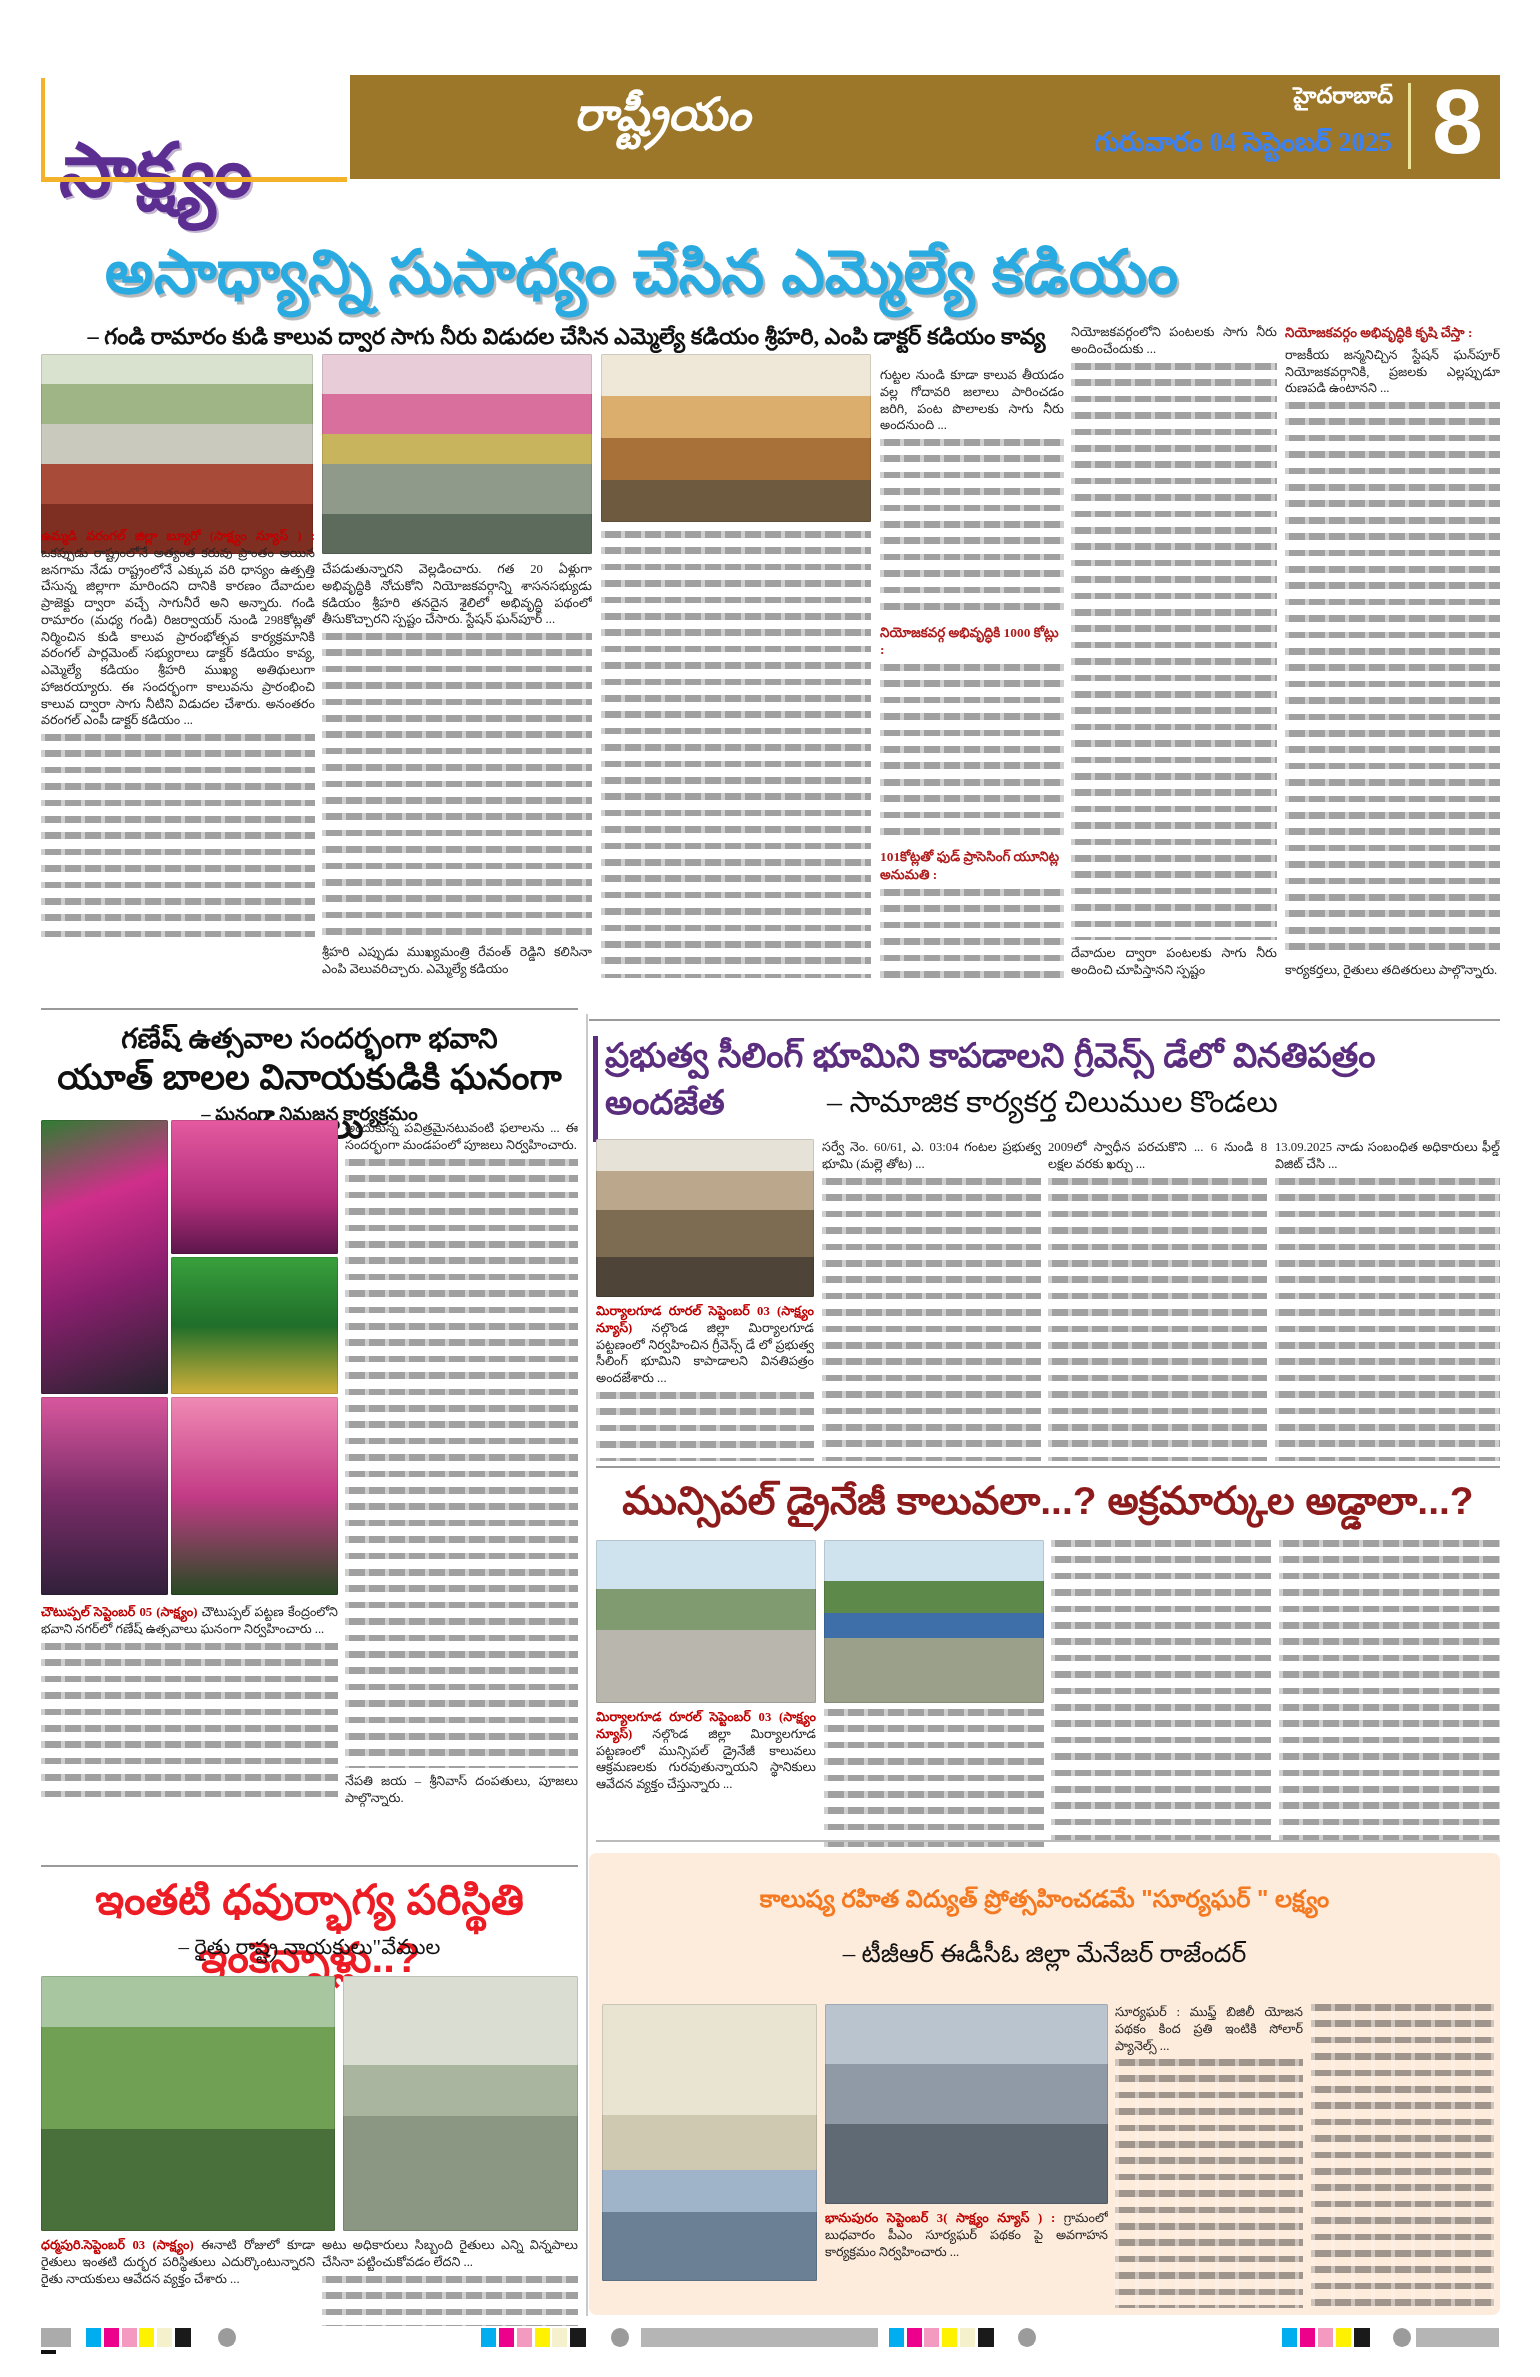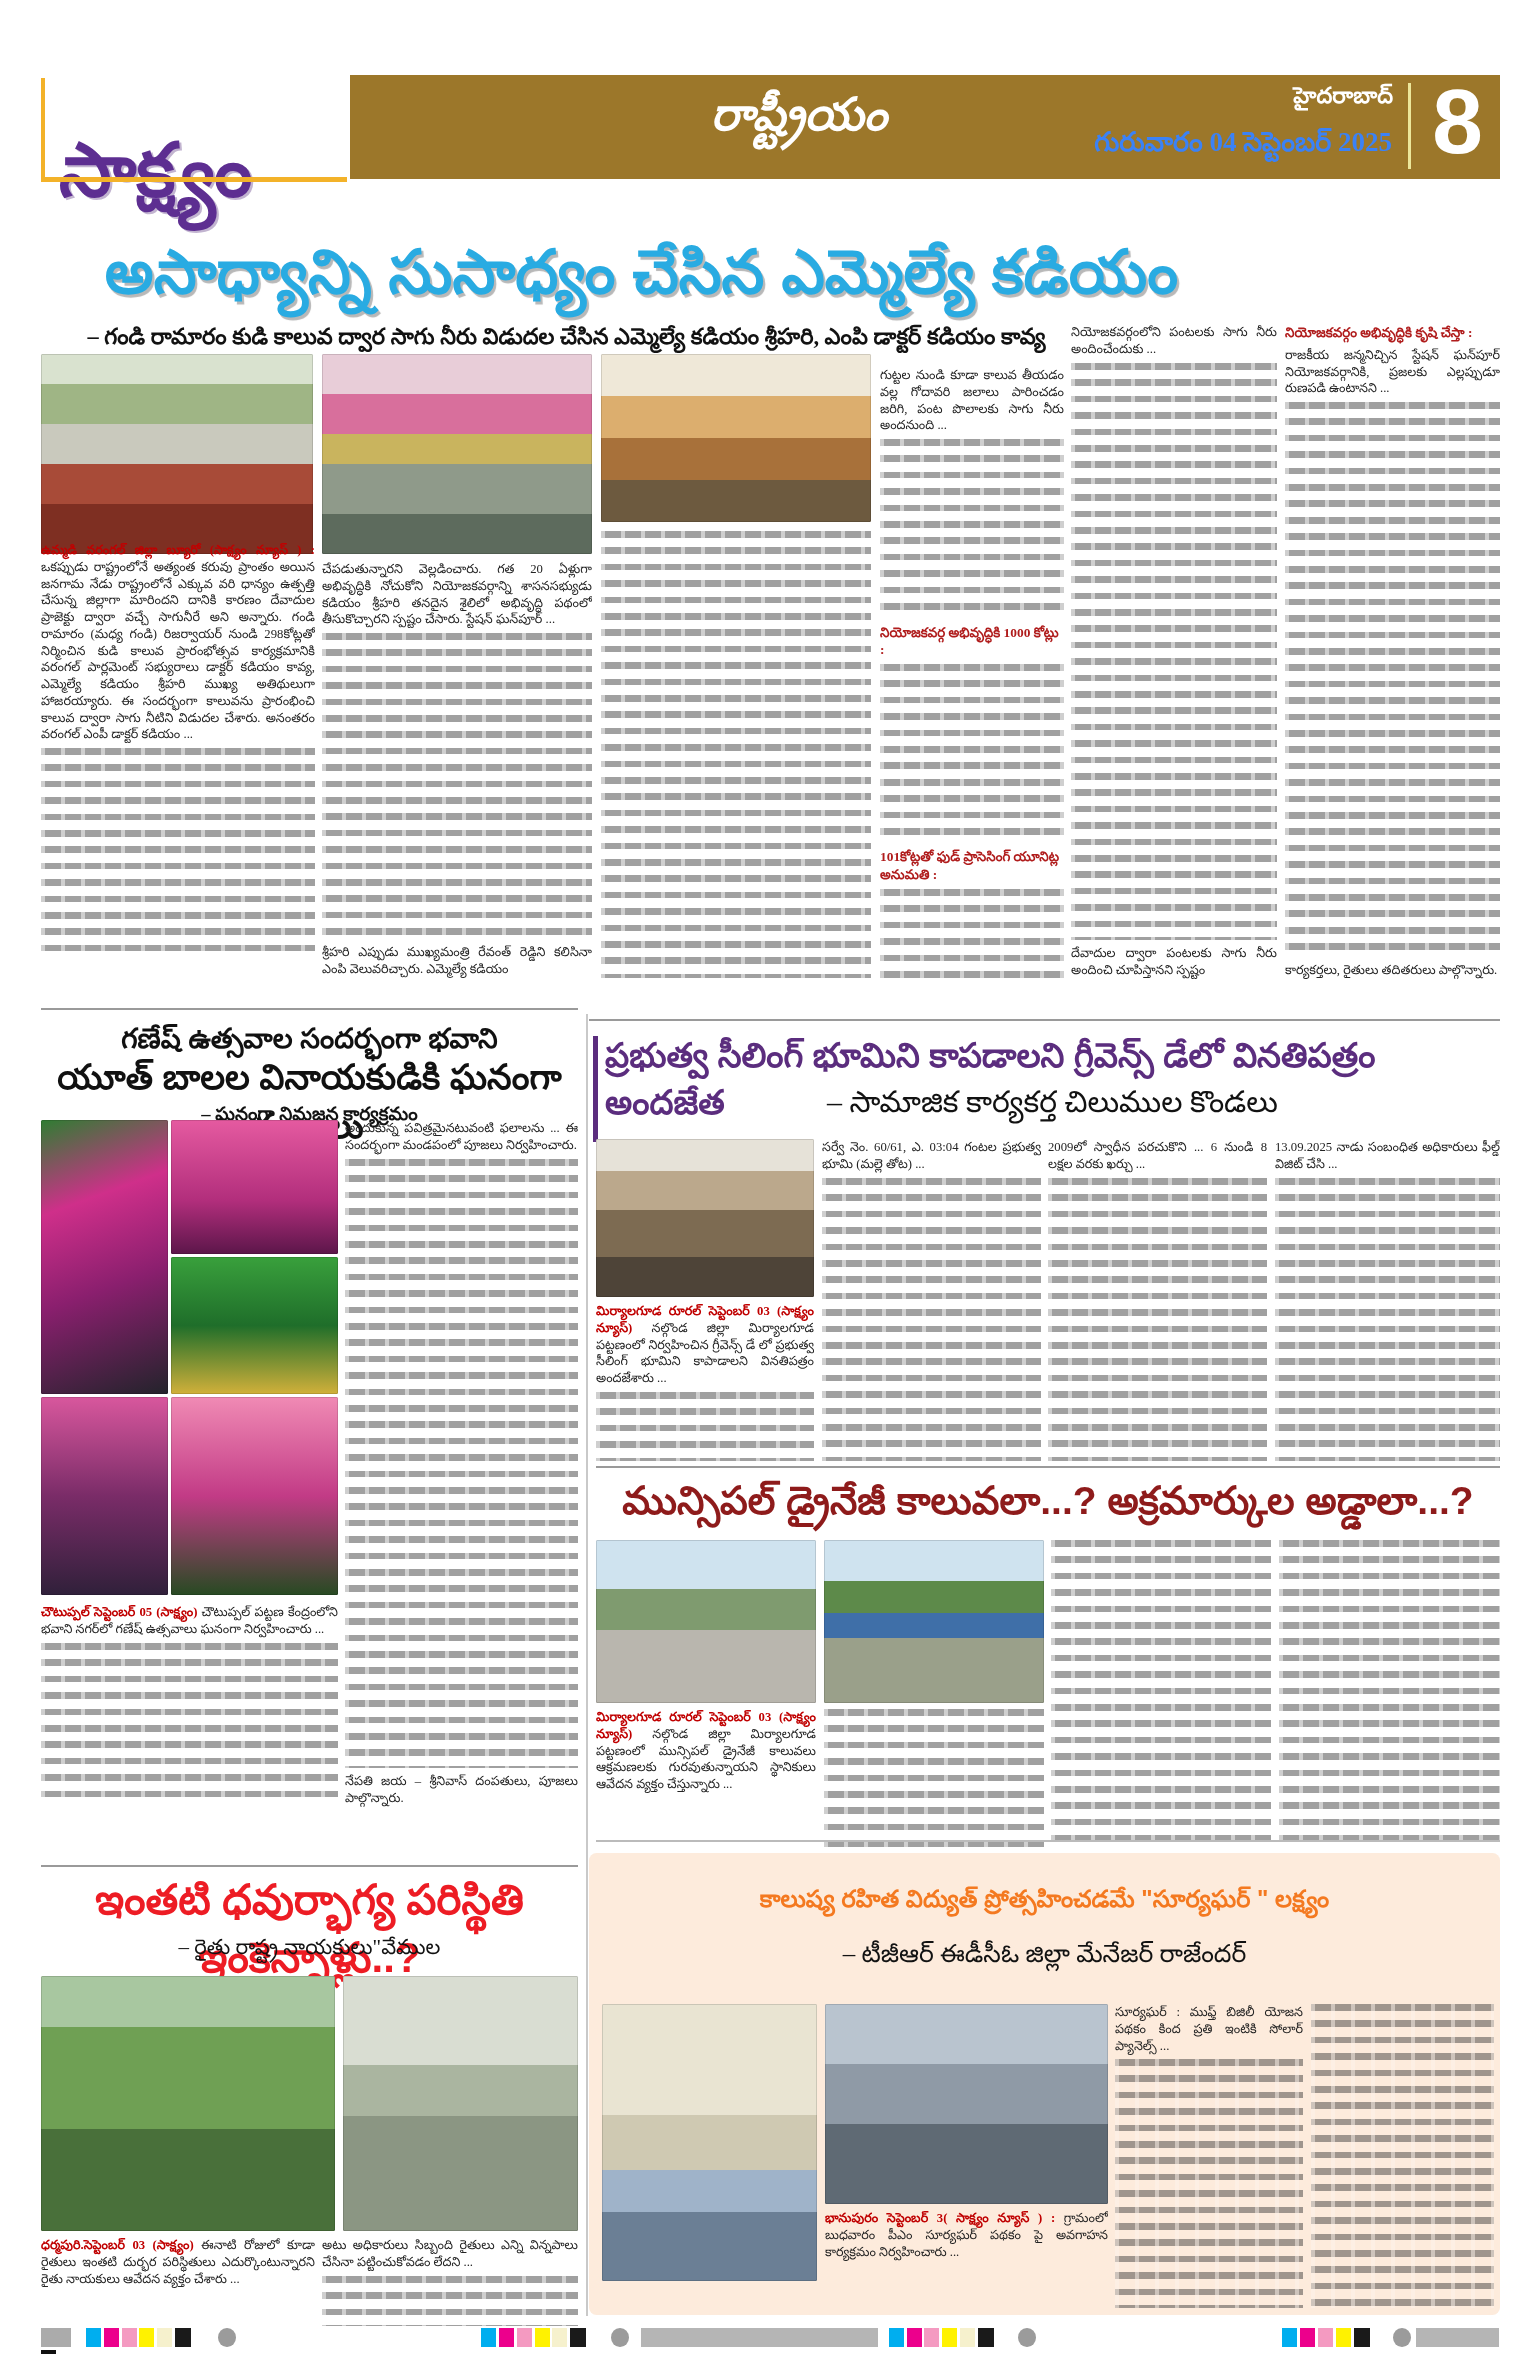--- a/index.html
+++ b/index.html
@@ -29,42 +29,42 @@
 
   <div class="abs" style="left:41px;top:75px;width:306px;height:104px;background:#ffffff;">
     <div class="abs" style="left:0;top:3px;width:3.7px;height:100px;background:#f3b229;"></div>
     <div class="abs" style="left:18px;top:1.5px;width:283px;font-family:'Liberation Sans',sans-serif;
                 font-size:75px;font-weight:900;color:#5d2e91;line-height:1.25;
                 text-shadow:2.2px 2.2px 0 rgba(80,40,120,.35);margin-top:47px;">సాక్ష్యం</div>
   </div>
   <div class="abs" style="left:41px;top:177px;width:306px;height:4.5px;background:#f3b229;"></div>
 
   <div class="abs" style="left:350px;top:75px;width:1150px;height:104px;background:#9c772a;"></div>
-  <div class="abs" style="left:574px;top:88px;width:313px;text-align:right;color:#ffffff;
+  <div class="abs" style="left:574px;top:88px;width:313px;text-align:left;color:#ffffff;
               font-size:46px;font-style:italic;font-weight:700;">రాష్ట్రీయం</div>
   <div class="abs" style="left:1162px;top:83px;width:231px;text-align:right;color:#ffffff;
               font-size:22.4px;font-weight:700;">హైదరాబాద్</div>
   <div class="abs" style="left:1027px;top:127px;width:365px;text-align:right;color:#3b82f6;
               font-size:27px;font-weight:700;">గురువారం 04 సెప్టెంబర్ 2025</div>
   <div class="abs" style="left:1408px;top:83px;width:3px;height:86px;background:#ece79b;"></div>
   <div class="abs" style="left:1416px;top:72px;width:83px;height:104px;text-align:center;color:#ffffff;
               font-family:'Liberation Sans',sans-serif;font-size:91px;font-weight:800;line-height:1.1;">8</div>
 
   <div class="headline" style="left:45px;top:237px;width:1193px;font-size:61px;color:#29abe2;
               text-shadow:2.2px 3px 0.7px rgba(0,0,0,.28);">అసాధ్యాన్ని సుసాధ్యం చేసిన ఎమ్మెల్యే కడియం</div>
   <div class="subhead" style="left:56px;top:324px;width:1021px;font-size:22.4px;">– గండి రామారం కుడి కాలువ ద్వార సాగు నీరు విడుదల చేసిన ఎమ్మెల్యే కడియం శ్రీహరి, ఎంపి డాక్టర్ కడియం కావ్య</div>
 
   <div class="photo" style="left:41px;top:354px;width:272px;height:200px;
               background:linear-gradient(180deg,#d9e2cf 0 15%,#9fb585 15% 35%,#c9c9bd 35% 55%,#a84b38 55% 75%,#7e2f22 75%);"></div>
   <div class="photo" style="left:322px;top:354px;width:270px;height:200px;
               background:linear-gradient(180deg,#e8cdd8 0 20%,#d86f9c 20% 40%,#c9b45e 40% 55%,#8f9a8a 55% 80%,#5d6b5d 80%);"></div>
   <div class="photo" style="left:601px;top:354px;width:270px;height:168px;
               background:linear-gradient(180deg,#efe8d8 0 25%,#dcae6e 25% 50%,#a8713a 50% 75%,#6d5a3f 75%);"></div>
 
-  <div class="col" style="left:41px;top:542px;width:274px;height:417px;">
+  <div class="col" style="left:41px;top:528px;width:274px;height:417px;">
     <p><span class="dl">ఉమ్మడి వరంగల్ జిల్లా బ్యూరో (సాక్ష్యం న్యూస్ ) :</span>
        <span>ఒకప్పుడు రాష్ట్రంలోనే అత్యంత కరువు ప్రాంతం అయిన జనగామ నేడు రాష్ట్రంలోనే ఎక్కువ వరి ధాన్యం ఉత్పత్తి చేసున్న జిల్లాగా మారిందని దానికి కారణం దేవాదుల ప్రాజెక్టు ద్వారా వచ్చే సాగునీరే అని అన్నారు. గండి రామారం (మధ్య గండి) రిజర్వాయర్ నుండి 298కోట్లతో నిర్మించిన కుడి కాలువ ప్రారంభోత్సవ కార్యక్రమానికి వరంగల్ పార్లమెంట్ సభ్యురాలు డాక్టర్ కడియం కావ్య, ఎమ్మెల్యే కడియం శ్రీహరి ముఖ్య అతిథులుగా హాజరయ్యారు. ఈ సందర్భంగా కాలువను ప్రారంభించి కాలువ ద్వారా సాగు నీటిని విడుదల చేశారు. అనంతరం వరంగల్ ఎంపీ డాక్టర్ కడియం ...</span></p>
     <div class="greek"></div>
   </div>
 
   <div class="col" style="left:322px;top:561px;width:270px;height:417px;">
     <p>చేపడుతున్నారని వెల్లడించారు. గత 20 ఏళ్లుగా అభివృద్ధికి నోచుకోని నియోజకవర్గాన్ని శాసనసభ్యుడు కడియం శ్రీహరి తనదైన శైలిలో అభివృద్ధి పథంలో తీసుకొచ్చారని స్పష్టం చేసారు. స్టేషన్ ఘన్‌పూర్ ...</p>
     <div class="greek"></div>
     <p>శ్రీహరి ఎప్పుడు ముఖ్యమంత్రి రేవంత్ రెడ్డిని కలిసినా ఎంపి వెలువరిచ్చారు. ఎమ్మెల్యే కడియం</p>
   </div>

